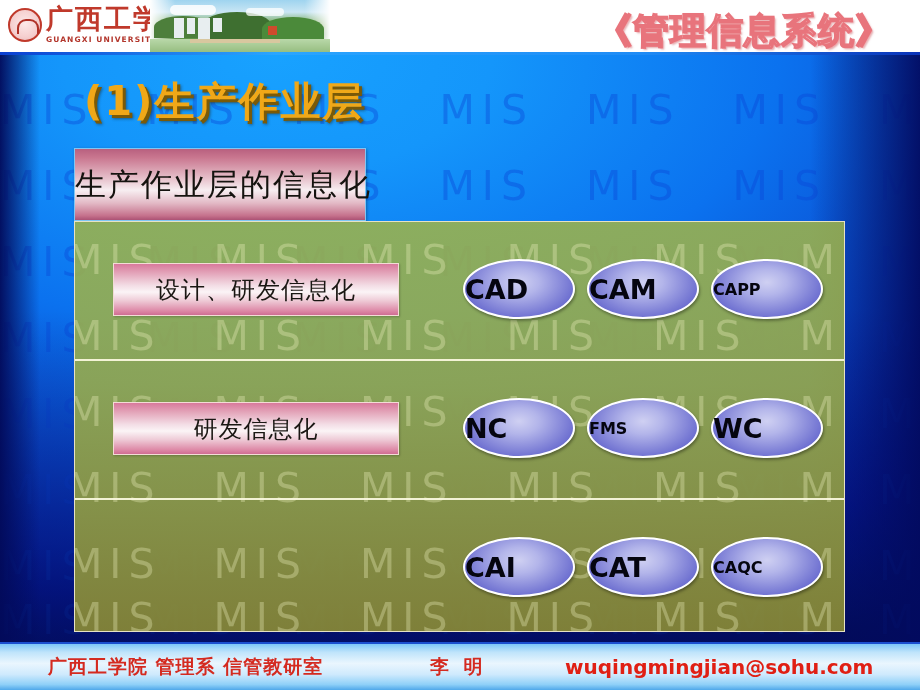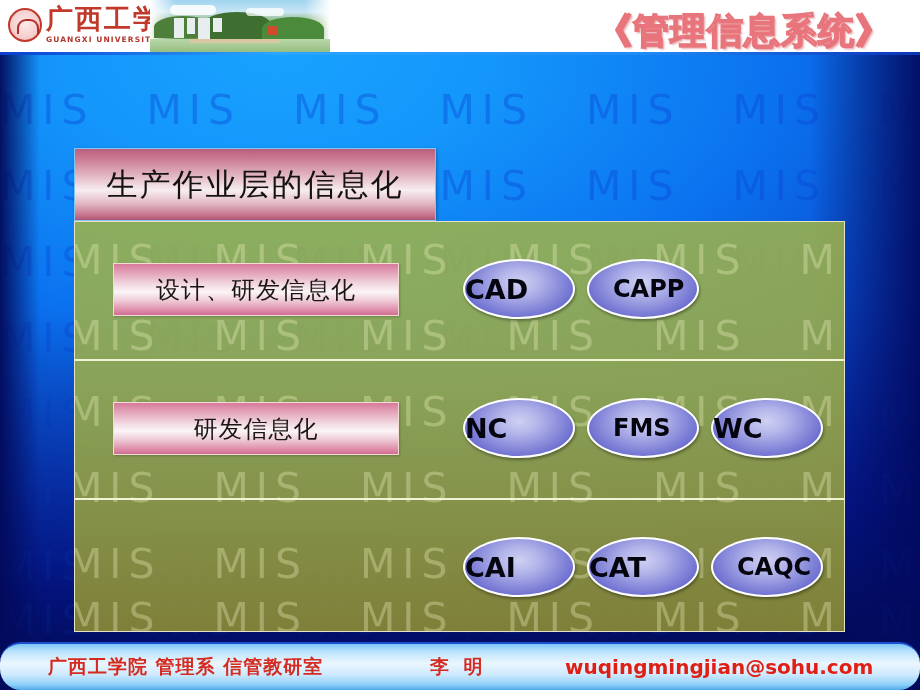--- a/index.html
+++ b/index.html
@@ -100,21 +100,21 @@
   .heading{
     position:absolute;left:84px;top:74px;
     font-family:"DejaVu Sans","Liberation Sans",sans-serif;
     font-size:40px;font-weight:bold;letter-spacing:2px;white-space:nowrap;
     color:#f0a818;
     text-shadow:3px 3px 0 #7a5a08, 4px 4px 3px rgba(30,20,0,.45);
   }
 
   
   .title-box{
-    position:absolute;left:74px;top:148px;width:362px;height:73px;
+    position:absolute;left:74px;top:148px;width:292px;height:73px;
     box-sizing:border-box;
     border:1px solid #7ec6f5;
     background:linear-gradient(to bottom,#b8607f 0%,#c9768f 12%,#e7c2cc 42%,#f7eef1 58%,#e3bac6 76%,#c5718c 94%,#ab5274 100%);
     box-shadow:1px 1px 3px rgba(0,0,0,.3);
   }
   .title-box span{
     position:absolute;left:0;right:0;top:50%;transform:translateY(-50%);
     text-align:center;
     font-family:"DejaVu Serif","Liberation Serif",serif;
     font-size:31px;color:#15130f;letter-spacing:2px;white-space:nowrap;
@@ -166,28 +166,27 @@
   .badge:nth-child(1){left:0;}
   .badge:nth-child(2){left:124px;}
   .badge:nth-child(3){left:248px;}
   .badge span{
     position:absolute;left:0;right:0;top:50%;transform:translateY(-50%);
     text-align:left;
     font-family:"DejaVu Sans","Liberation Sans",sans-serif;
     font-size:27px;font-weight:bold;color:#05050f;letter-spacing:0px;
     white-space:nowrap;
   }
-  .badge.wide span{font-size:24px;padding-left:24px;}
+  .badge.wide span{font-size:16px;}
 
   
   .footer{
     position:absolute;left:0;bottom:0;width:920px;height:46px;
     background:linear-gradient(to bottom,#7cc6f7 0%,#bfe4fb 18%,#eaf6fe 42%,#cfeafd 66%,#8fd0f8 88%,#4fa8ea 100%);
     border-top:2px solid #1a4fd0;
-    border-radius:21px;
   }
   .footer .f-left{
     position:absolute;left:48px;top:50%;transform:translateY(-50%);
     font-family:"DejaVu Sans","Liberation Sans",sans-serif;
     font-size:19px;font-weight:bold;color:#d42a20;letter-spacing:1px;white-space:nowrap;
   }
   .footer .f-mid{
     position:absolute;left:430px;top:50%;transform:translateY(-50%);
     font-family:"DejaVu Sans","Liberation Sans",sans-serif;
     font-size:19px;font-weight:bold;color:#d42a20;letter-spacing:4px;white-space:nowrap;
@@ -235,20 +234,21 @@
       <div class="bldg" style="left:48px;width:12px;height:22px;"></div>
       <div class="bldg" style="left:63px;width:9px;height:14px;"></div>
       <div class="red"></div>
       <div class="water"></div>
       <div class="bridge"></div>
     </div>
     <div class="hdr-title">《管理信息系统》</div>
     <div class="hdr-rule"></div>
   </div>
 
+  <div class="heading">(1)生产作业层</div>
 
   <div class="title-box">
     <span>生产作业层的信息化</span>
   </div>
 
   <div class="panel">
     <div class="pwm" style="top:14px"><span>MIS</span><span>MIS</span><span>MIS</span><span>MIS</span><span>MIS</span><span>MIS</span></div>
     <div class="pwm" style="top:90px"><span>MIS</span><span>MIS</span><span>MIS</span><span>MIS</span><span>MIS</span><span>MIS</span></div>
     <div class="pwm" style="top:166px"><span>MIS</span><span>MIS</span><span>MIS</span><span>MIS</span><span>MIS</span><span>MIS</span></div>
     <div class="pwm" style="top:242px"><span>MIS</span><span>MIS</span><span>MIS</span><span>MIS</span><span>MIS</span><span>MIS</span></div>
@@ -256,20 +256,23 @@
     <div class="pwm" style="top:372px"><span>MIS</span><span>MIS</span><span>MIS</span><span>MIS</span><span>MIS</span><span>MIS</span></div>
 
     <div class="row" style="top:0px">
       <div class="label-box">
         <span>设计、研发信息化</span>
       </div>
       <div class="badges">
         <div class="badge">
             <span>CAD</span>
           </div>
+        <div class="badge">
+            <span>CAM</span>
+          </div>
         <div class="badge wide">
             <span>CAPP</span>
           </div>
       </div>
     </div>
 
     <div class="divider" style="top:137px"></div>
 
     <div class="row" style="top:139px">
       <div class="label-box">

